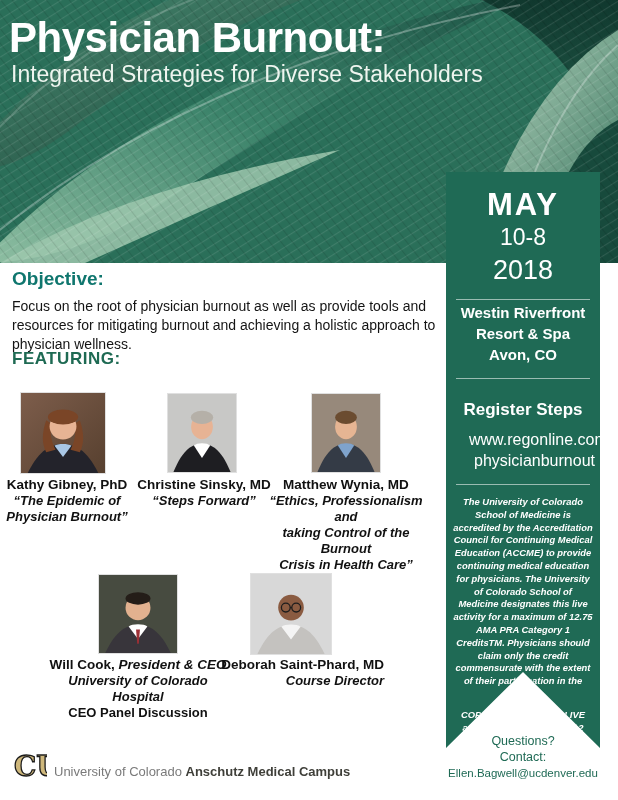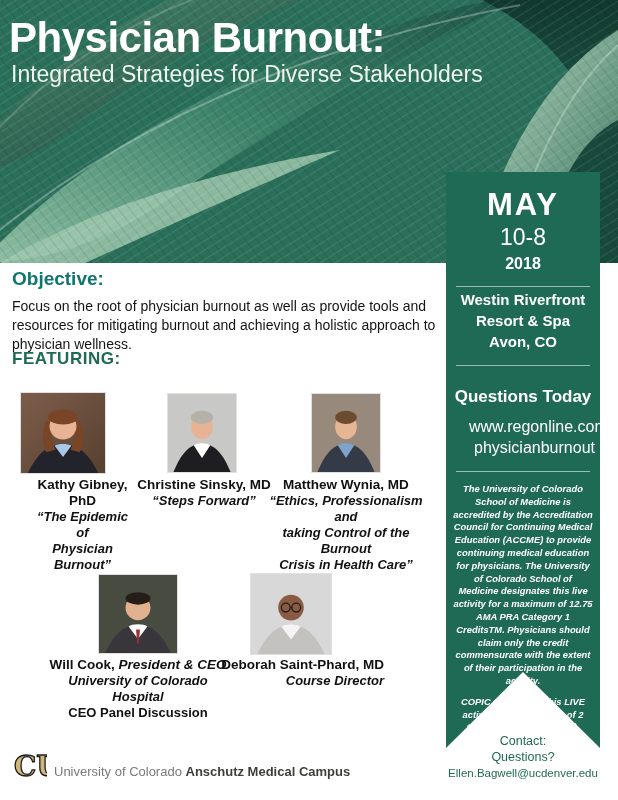--- a/index.html
+++ b/index.html
@@ -30,21 +30,21 @@
   .sp-name { font-size:13.5px; font-weight:700; line-height:16px; }
   .sp-line { font-size:13px; font-weight:700; line-height:16px; }
   .italic { font-style:italic; }
 
   
   .ribbon { position:absolute; left:446px; top:172px; width:154px; height:576px;
     background:#1f6a55; color:#ffffff; text-align:center;
     clip-path:polygon(0 0, 100% 0, 100% 100%, 50% 86.8%, 0 100%); }
   .r-month { margin-top:15px; font-size:31px; font-weight:700; letter-spacing:2px; }
   .r-dates { margin-top:1px; font-size:23px; font-weight:400; }
-  .r-year  { margin-top:4px; font-size:16px; font-weight:700; }
+  .r-year  { margin-top:4px; font-size:27px; font-weight:400; }
   .rdiv { width:134px; margin:13px auto 0; border-top:1px solid rgba(255,255,255,0.55); }
   .r-venue { margin-top:2px; font-size:15px; font-weight:700; line-height:21px; }
   .r-venue div { padding:0; }
   .r-register { margin-top:21px; font-size:17px; font-weight:700; }
   .r-url { margin-top:9px; font-size:16px; line-height:21px; font-weight:400; cursor:pointer;padding-left:23px; }
   .r-accred { margin:11px 7px 0; font-size:9.4px; font-style:italic; font-weight:700; line-height:12.8px; }
   .r-copic  { margin:8px 6px 0;  font-size:9.4px; font-style:italic; font-weight:700; line-height:12.8px; }
 
   .ribbon-contact { position:absolute; left:438px; top:733px; width:170px;
     text-align:center; color:#1f6a55; font-size:12.5px; line-height:16px; font-weight:400; }
@@ -159,21 +159,21 @@
       <rect width="100" height="100" fill="#d8d8d8"></rect>
       <path d="M8 100 C22 70 36 64 50 64 C64 64 78 70 92 100 Z" fill="#c4c2bf"></path>
       <path d="M38 66 L50 82 L62 66 C58 62 42 62 38 66 Z" fill="#f4f4f4"></path>
       <circle cx="50" cy="42" r="16" fill="#8a5b41"></circle>
       <circle cx="43.5" cy="42" r="5.5" fill="none" stroke="#1c1c1c" stroke-width="1.6"></circle>
       <circle cx="56.5" cy="42" r="5.5" fill="none" stroke="#1c1c1c" stroke-width="1.6"></circle>
       <line x1="49" y1="42" x2="51" y2="42" stroke="#1c1c1c" stroke-width="1.6"></line>
     </svg>
   </div>
 
-  <div class="card" style="left:0px; top:477px; width:134px;padding-left:31px;">
+  <div class="card" style="left:0px; top:477px; width:134px;">
     <div class="sp-name">Kathy Gibney, PhD</div>
     <div class="sp-line italic">“The Epidemic of</div>
     <div class="sp-line italic">Physician Burnout”</div>
   </div>
   <div class="card" style="left:128px; top:477px; width:152px;">
     <div class="sp-name">Christine Sinsky, MD</div>
     <div class="sp-line italic">“Steps Forward”</div>
   </div>
   <div class="card" style="left:258px; top:477px; width:176px;">
     <div class="sp-name">Matthew Wynia, MD</div>
@@ -196,33 +196,33 @@
     <div class="r-month">MAY</div>
     <div class="r-dates">10-8</div>
     <div class="r-year">2018</div>
     <div class="rdiv"></div>
     <div class="r-venue">
       <div>Westin Riverfront</div>
       <div>Resort &amp; Spa</div>
       <div>Avon, CO</div>
     </div>
     <div class="rdiv"></div>
-    <div class="r-register">Questions Today</div>
+    <div class="r-register">Register Steps</div>
     <div class="r-url">
       <div>www.regonline.com/</div>
       <div>physicianburnout</div>
     </div>
     <div class="rdiv"></div>
     <div class="r-accred">The University of Colorado School of Medicine is accredited by the Accreditation Council for Continuing Medical Education (ACCME) to provide continuing medical education for physicians. The University of Colorado School of Medicine designates this live activity for a maximum of 12.75 AMA PRA Category 1 CreditsTM. Physicians should claim only the credit commensurate with the extent of their participation in the activity.</div>
     <div class="r-copic">COPIC designates this LIVE activity for a maximum of 2 COPIC points (1 per day).</div>
   </div>
 
   <div class="ribbon-contact">
+    <div>Questions?</div>
     <div>Contact:</div>
-    <div>Questions?</div>
     <div class="email">Ellen.Bagwell@ucdenver.edu</div>
   </div>
 
   <svg class="footer-logo" viewBox="0 0 34 38">
     <text x="1" y="27" font-family="DejaVu Serif, serif" font-weight="bold" font-size="28" fill="#cfb87c" stroke="#1a1a1a" stroke-width="1.3">CU</text>
   </svg>
   <div class="footer-text">
     <span>University of Colorado </span><span class="campus">Anschutz Medical Campus</span>
   </div>
 

